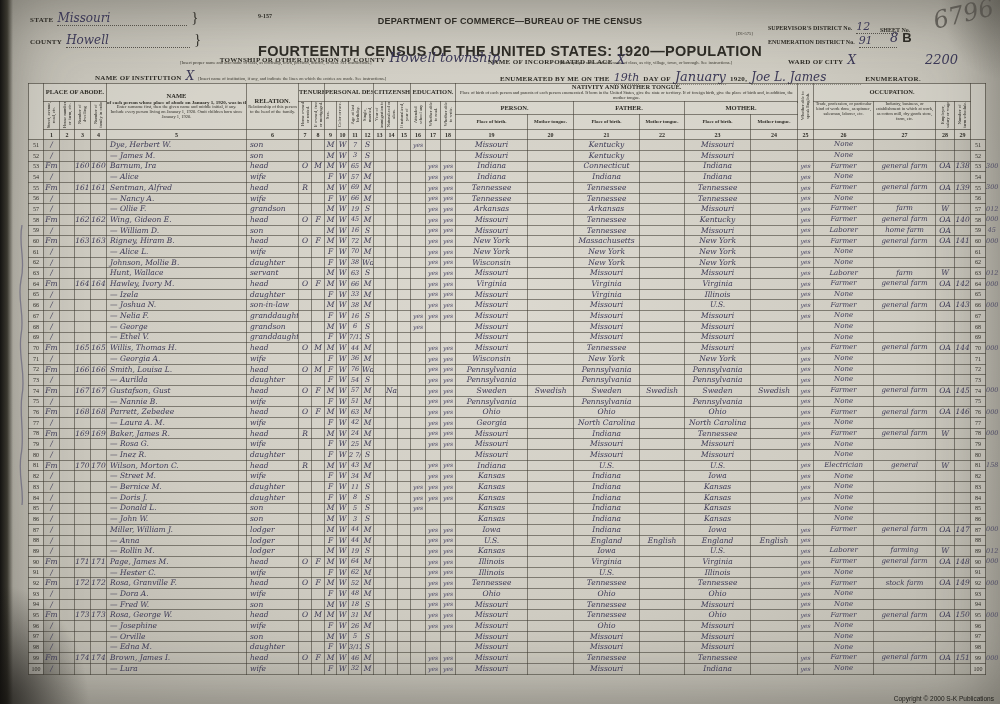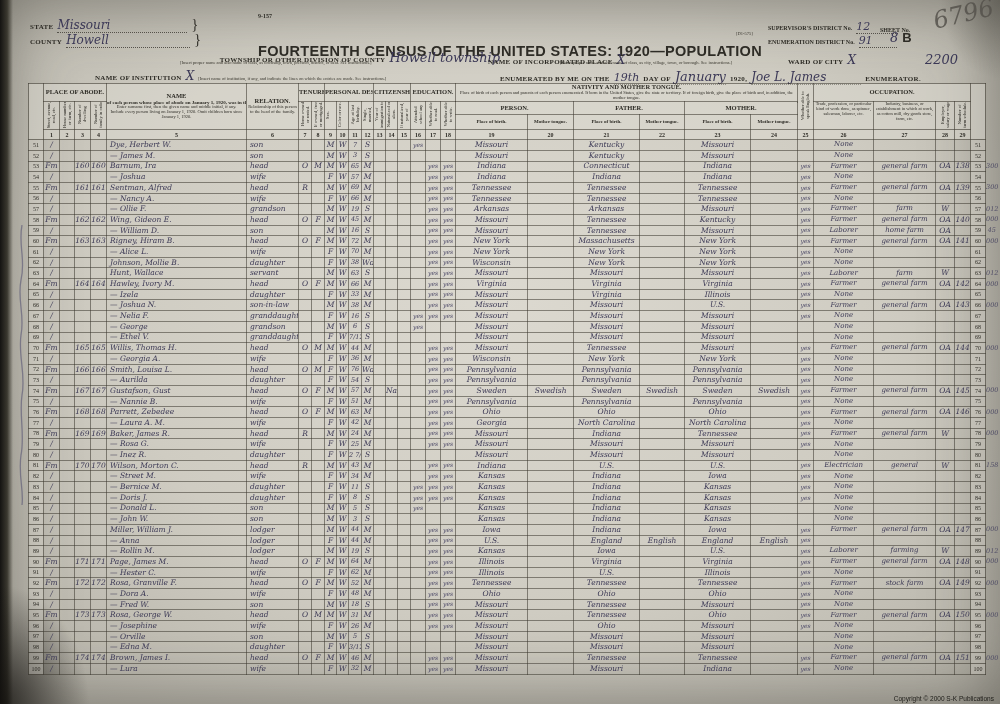--- a/index.html
+++ b/index.html
@@ -54,24 +54,25 @@
 </head>
 <body>
 
 <div id="page">
   <div class="edge-left"></div>
   <div class="smudge-bl"></div>
   <div class="smudge-tr"></div>
 
 
   <div class="hfield lbl-sm" style="left:258px;top:13px;">9-157</div>
+  <div class="dept">DEPARTMENT OF COMMERCE—BUREAU OF THE CENSUS</div>
   <div class="title">FOURTEENTH CENSUS OF THE UNITED STATES: 1920—POPULATION</div>
   <div class="hfield tiny" style="left:736px;top:31px;">[D1-575]</div>
 
-  <div class="hfield" style="left:30px;top:15px;">
+  <div class="hfield" style="left:30px;top:8px;">
     <span class="lbl">STATE</span>
     <span class="script dotted" style="font-size:12px;display:inline-block;width:130px;">Missouri</span>
     <span class="brace">}</span>
   </div>
   <div class="hfield" style="left:30px;top:30px;">
     <span class="lbl">COUNTY</span>
     <span class="script dotted" style="font-size:12px;display:inline-block;width:124px;">Howell</span>
     <span class="brace">}</span>
   </div>
 
@@ -360,21 +361,21 @@
           <td class="c29">138</td>
           <td class="linecell">53</td>
           <td class="scr">3000</td>
         </tr>
         <tr>
           <td class="linecell">54</td>
           <td class="c1">/</td>
           <td class="c2"></td>
           <td class="c3"></td>
           <td class="c4"></td>
-          <td class="c5">— Joshua</td>
+          <td class="c5">— Alice</td>
           <td class="c6">wife</td>
           <td class="c7"></td>
           <td class="c8"></td>
           <td class="c9">F</td>
           <td class="c10">W</td>
           <td class="c11">57</td>
           <td class="c12">M</td>
           <td class="c13"></td>
           <td class="c14"></td>
           <td class="c15"></td>

